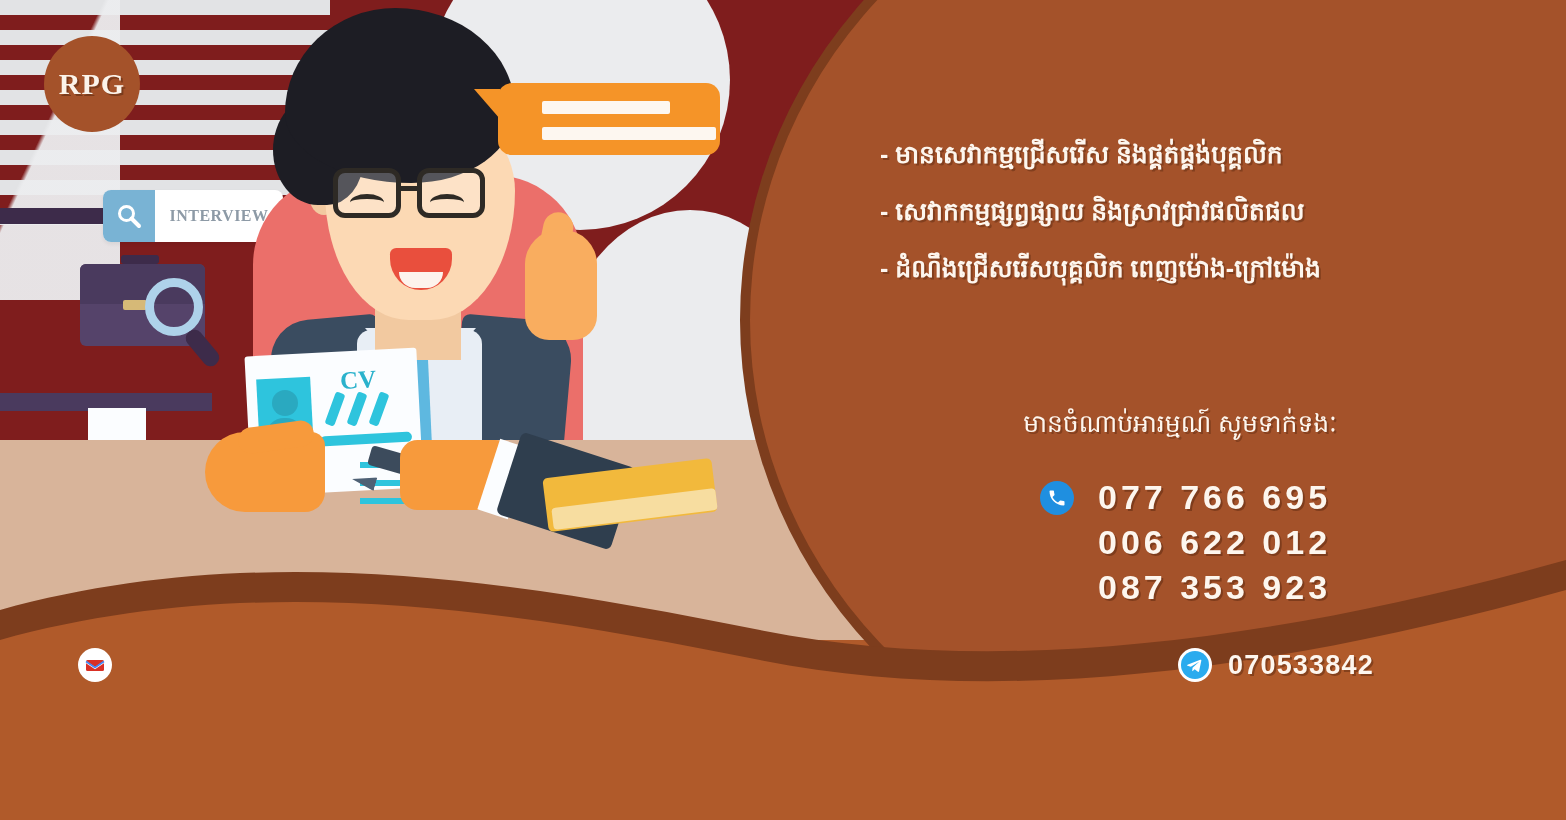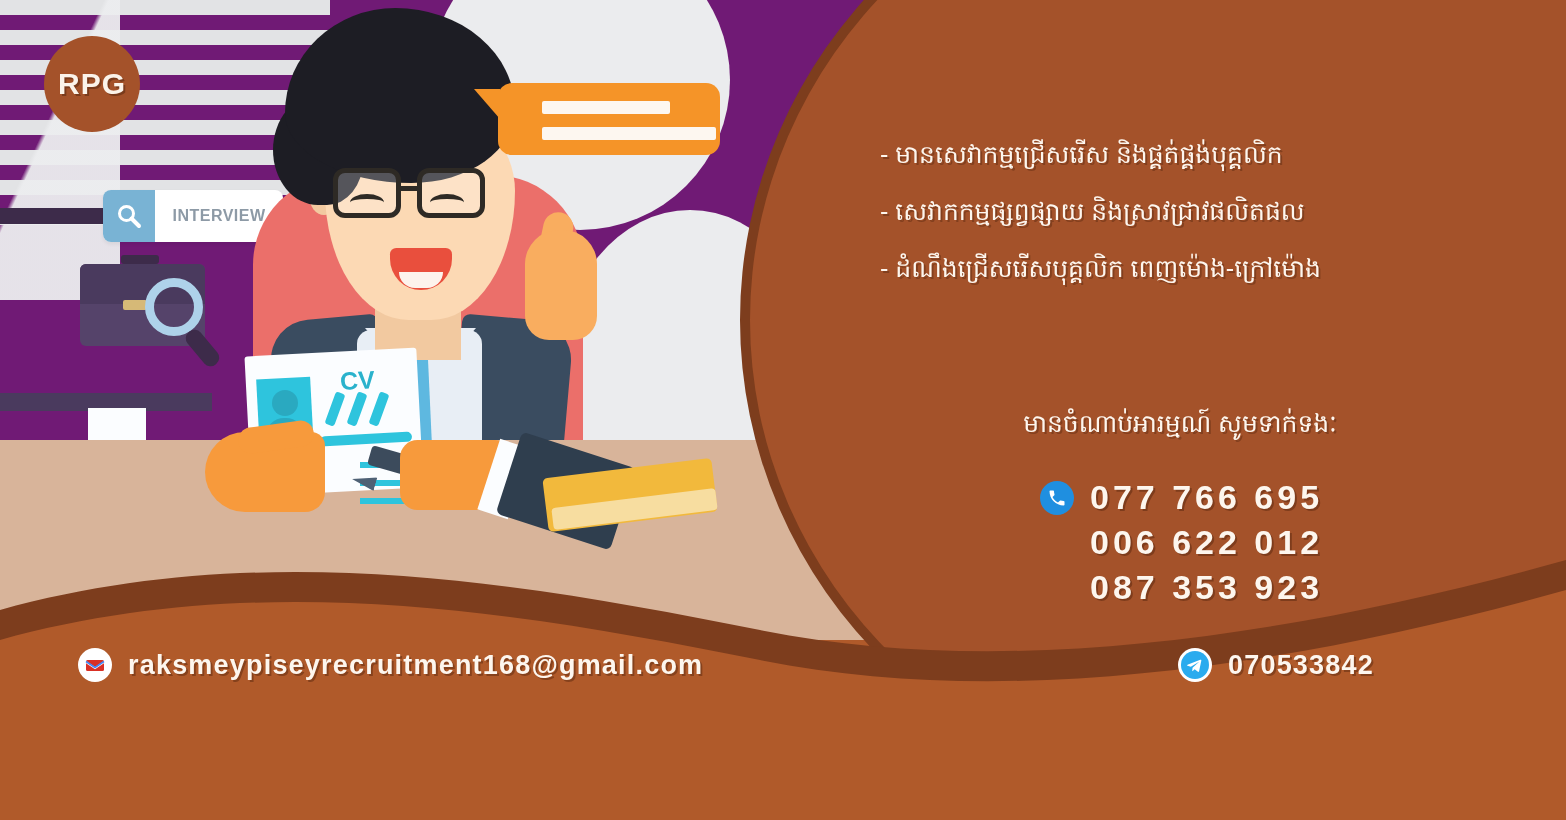--- a/index.html
+++ b/index.html
@@ -9,21 +9,21 @@
     overflow: hidden; background: #ffffff;
   }
   #banner {
     position: relative; width: 1566px; height: 820px; overflow: hidden;
     background: #b05a2a;
   }
 
   
   .scene {
     position: absolute; left: 0; top: 0; width: 960px; height: 640px;
-    background: #701a75; overflow: hidden;
+    background: #7f1d1d; overflow: hidden; font-family: Liberation Serif, serif;
   }
   .blinds { position: absolute; left: 0; top: 0; width: 330px; height: 300px; }
   .blind-slat {
     position: absolute; left: 0; width: 330px; height: 15px;
     background: #e2e3e5;
   }
   .blind-shadow {
     position: absolute; left: 0; top: 0; width: 120px; height: 300px;
     background: linear-gradient(115deg, rgba(255,255,255,0) 40%, rgba(236,237,239,0.95) 42%);
   }
@@ -314,31 +314,32 @@
     font-size: 60px; font-weight: bold; letter-spacing: 0.5px;
     text-shadow: 3px 3px 0 rgba(70,28,8,0.5);
   }
   .bullets {
     position: absolute; left: 880px; top: 140px; width: 600px;
   }
   .bullet {
     color: #fdf6ee; font-size: 25px; line-height: 1.15;
     margin-bottom: 28px; text-shadow: 2px 2px 0 rgba(70,28,8,0.35);
     white-space: nowrap;
+    font-weight: bold;
   }
   .bullet.sub { margin-left: 42px; white-space: nowrap; }
   .contact-intro {
     position: absolute; left: 880px; top: 408px; width: 600px;
     color: #fdf6ee; font-size: 25px; text-align: center;
     text-shadow: 2px 2px 0 rgba(70,28,8,0.35); white-space: nowrap;
   }
   .phones {
     position: absolute; left: 1040px; top: 478px;
   }
-  .phone-row { display: flex; align-items: center; margin-bottom: 6px; }
+  .phone-row { display: flex; align-items: center; margin-bottom: 6px; gap: 8px; }
   .phone-num {
     color: #fdf6ee; font-size: 34px; font-weight: bold; letter-spacing: 4px;
     text-shadow: 2px 2px 0 rgba(70,28,8,0.4);
   }
   .icon-circle {
     width: 34px; height: 34px; border-radius: 50%;
     display: inline-flex; align-items: center; justify-content: center;
     margin-right: 16px; flex: none;
   }
   .ic-phone { background: #1f8fe0; }
@@ -513,21 +514,20 @@
 
     <div class="email-row">
       <span class="icon-circle ic-gmail">
         <svg width="24" height="24" viewBox="0 0 24 24">
           <circle cx="12" cy="12" r="12" fill="#ffffff"></circle>
           <rect x="3" y="7" width="18" height="11" rx="1.5" fill="#d93025"></rect>
           <path d="M3 8l9 6 9-6v2.2l-9 6-9-6z" fill="#ffffff"></path>
           <path d="M3 8.5l9 6 9-6" fill="none" stroke="#4285f4" stroke-width="1.6"></path>
         </svg>
       </span>
-      <span class="contact-text">raksmeypiseyrecruitment168@gmail.com</span>
     </div>
 
     <div class="telegram-row">
       <span class="icon-circle ic-tg">
         <svg width="28" height="28" viewBox="0 0 24 24">
           <circle cx="12" cy="12" r="12" fill="#2aabee"></circle>
           <path d="M5.5 11.8l11-4.3c.6-.2 1.1.1.9.9l-1.9 8.9c-.1.6-.5.8-1 .5l-2.8-2.1-1.4 1.3c-.2.2-.4.3-.7.3l.3-2.9 5.2-4.7c.2-.2-.1-.3-.3-.1l-6.4 4-2.8-.9c-.6-.2-.6-.6.2-.9z" fill="#ffffff"></path>
         </svg>
       </span>
       <span class="contact-text">070533842</span>

